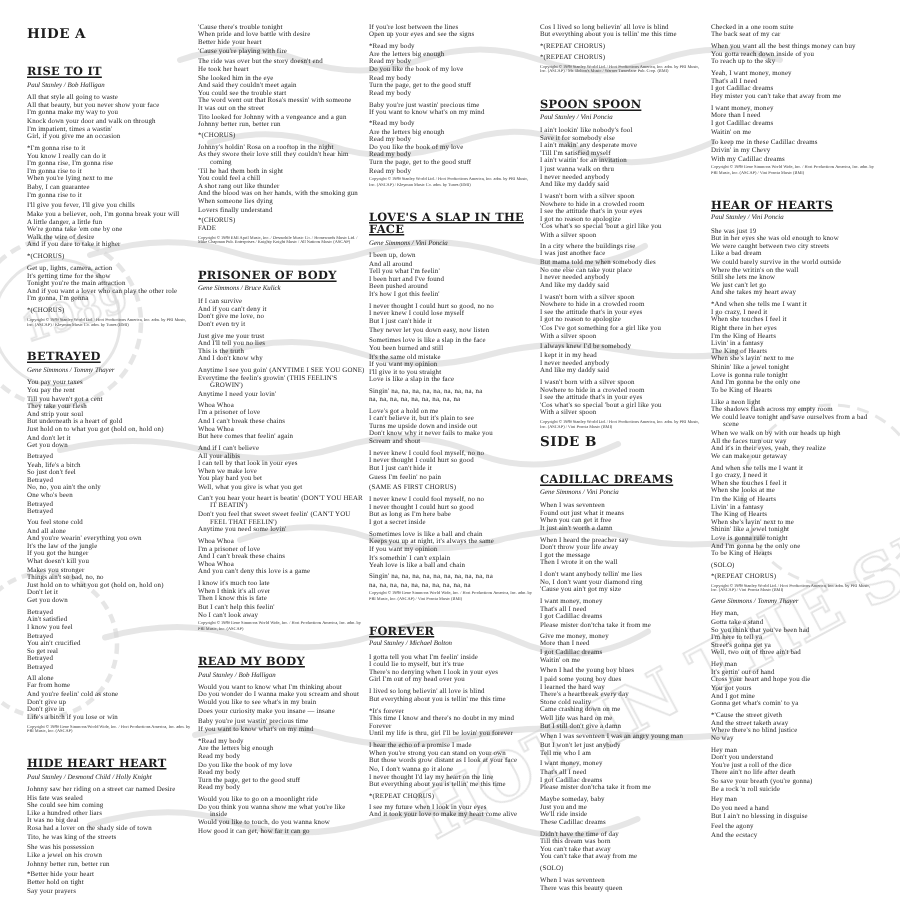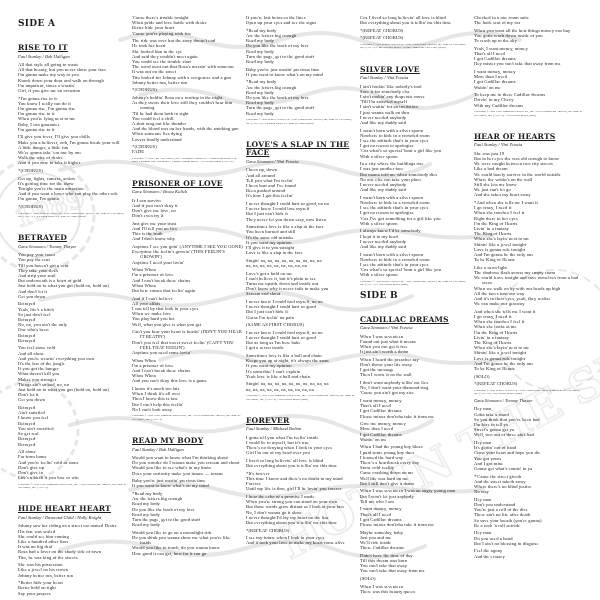--- a/index.html
+++ b/index.html
@@ -40,21 +40,21 @@
       <circle cx="30" cy="430" r="48" stroke-width="3" stroke-dasharray="6 4"></circle>
       <circle cx="555" cy="330" r="60" stroke-width="2" stroke-dasharray="8 5"></circle>
     </g>
     <g fill="none" stroke="#d8d8d8" stroke-width="1.2" opacity="0.7" font-family="DejaVu Serif, serif" font-weight="bold">
       <text x="290" y="560" font-size="44" transform="rotate(-28 290 560)" fill="none">HOT IN THE SHADE</text>
       <text x="18" y="228" font-size="26" transform="rotate(-18 18 228)">1989</text>
     </g>
   </svg>
 
   <div class="col" style="left:18px">
-      <div class="side-label">SIDE A</div>
+      <div class="side-label">HIDE A</div>
       <div class="song-title">RISE TO IT</div>
       <div class="credit">Paul Stanley / Bob Halligan</div>
       <div class="stanza">
         <div class="lyric-line">All that style all going to waste</div>
         <div class="lyric-line">All that beauty, but you never show your face</div>
         <div class="lyric-line">I'm gonna make my way to you</div>
         <div class="lyric-line">Knock down your door and walk on through</div>
         <div class="lyric-line">I'm impatient, times a wastin'</div>
         <div class="lyric-line">Girl, if you give me an occasion</div>
       </div>
@@ -195,21 +195,21 @@
         <div class="lyric-line">A shot rang out like thunder</div>
         <div class="lyric-line">And the blood was on her hands, with the smoking gun</div>
         <div class="lyric-line">When someone lies dying</div>
         <div class="lyric-line">Lovers finally understand</div>
       </div>
       <div class="stanza">
         <div class="lyric-line">*(CHORUS)</div>
         <div class="lyric-line">FADE</div>
       </div>
       <div class="copyright">Copyright © 1989 EMI April Music, Inc. / Desmobile Music Co. / Homewards Music Ltd. / Mike Chapman Pub. Enterprises / Knighty Knight Music / All Nations Music (ASCAP)</div>
-      <div class="song-title">PRISONER OF LOVE</div>
+      <div class="song-title">PRISONER OF BODY</div>
       <div class="credit">Gene Simmons / Bruce Kulick</div>
       <div class="stanza">
         <div class="lyric-line">If I can survive</div>
         <div class="lyric-line">And if you can't deny it</div>
         <div class="lyric-line">Don't give me love, no</div>
         <div class="lyric-line">Don't even try it</div>
       </div>
       <div class="stanza">
         <div class="lyric-line">Just give me your trust</div>
         <div class="lyric-line">And I'll tell you no lies</div>
@@ -413,21 +413,21 @@
         <div class="lyric-line">Cos I lived so long believin' all love is blind</div>
         <div class="lyric-line">But everything about you is tellin' me this time</div>
       </div>
       <div class="stanza">
         <div class="lyric-line">*(REPEAT CHORUS)</div>
       </div>
       <div class="stanza">
         <div class="lyric-line">*(REPEAT CHORUS)</div>
       </div>
       <div class="copyright">Copyright © 1989 Stanley World Ltd. / Hori Productions America, Inc. adm. by PRI Music, Inc. (ASCAP) / Mr. Bolton's Music / Warner Tamerlane Pub. Corp. (BMI)</div>
-      <div class="song-title">SILVER LOVE</div>
+      <div class="song-title">SPOON SPOON</div>
       <div class="credit">Paul Stanley / Vini Poncia</div>
       <div class="stanza">
         <div class="lyric-line">I ain't lookin' like nobody's fool</div>
         <div class="lyric-line">Save it for somebody else</div>
         <div class="lyric-line">I ain't makin' any desperate move</div>
         <div class="lyric-line">'Till I'm satisfied myself</div>
         <div class="lyric-line">I ain't waitin' for an invitation</div>
         <div class="lyric-line">I just wanna walk on thru</div>
         <div class="lyric-line">I never needed anybody</div>
         <div class="lyric-line">And like my daddy said</div>

